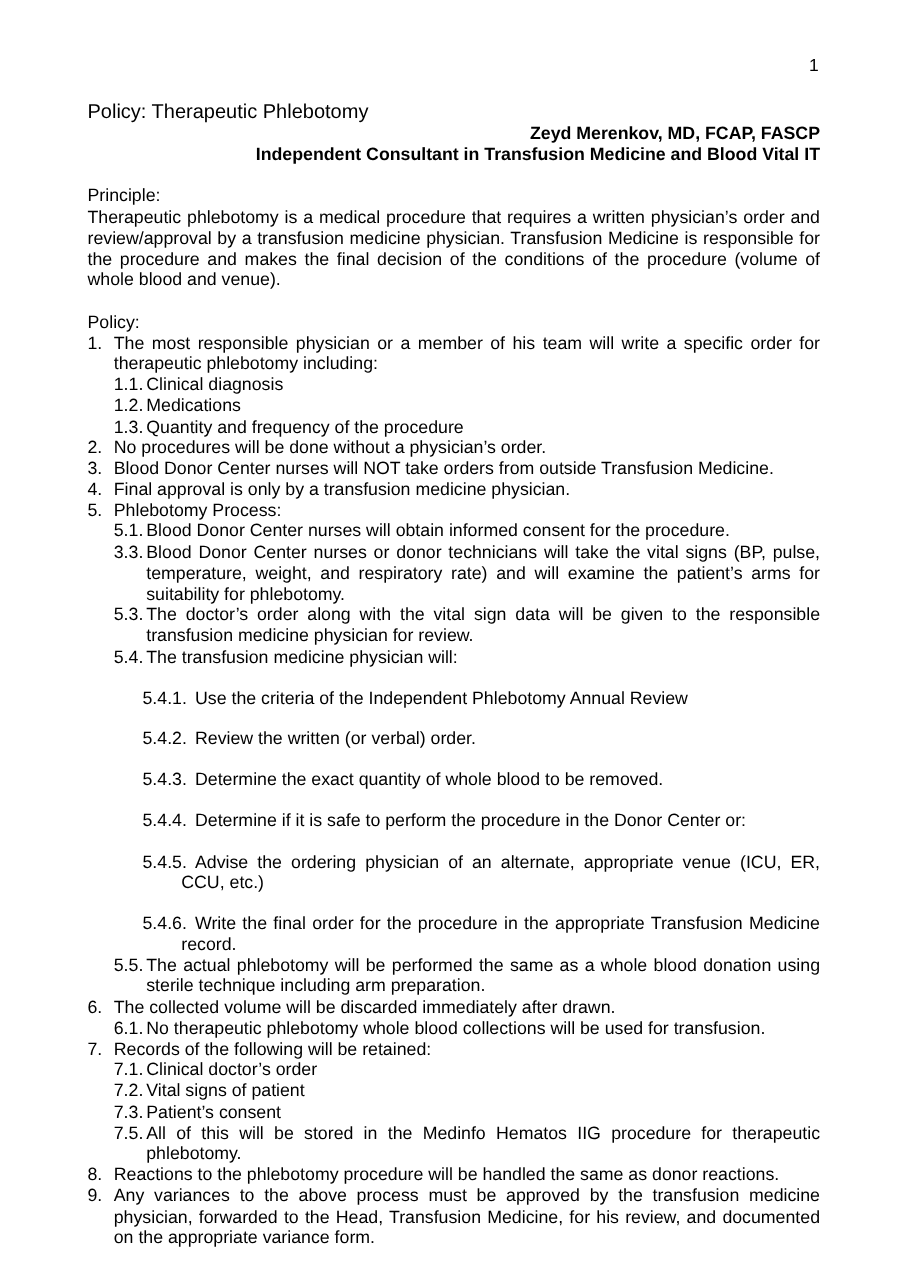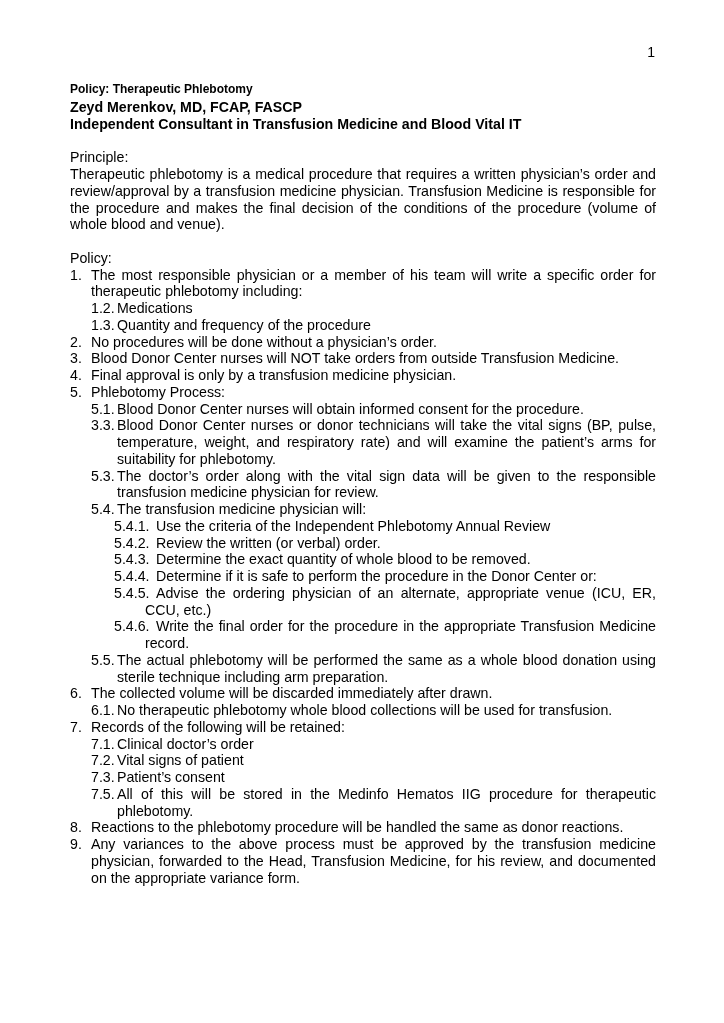--- a/index.html
+++ b/index.html
@@ -23,28 +23,29 @@
       right: 69px;
       font-size: 14px;
     }
     .content {
       position: absolute;
       left: 70px;
       top: 80px;
       width: 586px;
     }
     .title {
-      font-weight: bold;
-      font-size: 12px;
+      font-weight: normal;
+      font-size: 16px;
       line-height: 19px;
       margin: 0;
     }
     .author, .affil {
       font-weight: bold;
       margin: 0;
+      text-align: right;
     }
     .section-head {
       font-weight: normal;
       margin: 0;
     }
     .gap { height: 16.75px; }
     p.body {
       margin: 0;
       text-align: justify;
     }
@@ -67,20 +68,21 @@
     li.l2 > .num {
       position: absolute;
       left: 21px;
     }
     li.l3 {
       position: relative;
       padding-left: 75px;
       margin-left: -47px;
       text-align: justify;
       text-indent: 11px;
+      margin-top: 16px;
     }
     li.l3 > .num {
       position: absolute;
       left: 44px;
       text-indent: 0;
     }
     .txt { display: block; }
     li.l3 .txt { text-indent: 11px; }
   </style>
 </head>
@@ -102,20 +104,24 @@
 
   <div class="section-head">Policy:</div>
 
   <ol class="lvl">
 
     <li class="l1">
       <span class="num">1.</span>
       <span class="txt">The most responsible physician or a member of his team will write a specific order for therapeutic phlebotomy including:</span>
       <ol class="lvl">
         <li class="l2">
+          <span class="num">1.1.</span>
+          <span class="txt">Clinical diagnosis</span>
+        </li>
+        <li class="l2">
           <span class="num">1.2.</span>
           <span class="txt">Medications</span>
         </li>
         <li class="l2">
           <span class="num">1.3.</span>
           <span class="txt">Quantity and frequency of the procedure</span>
         </li>
       </ol>
     </li>
 

